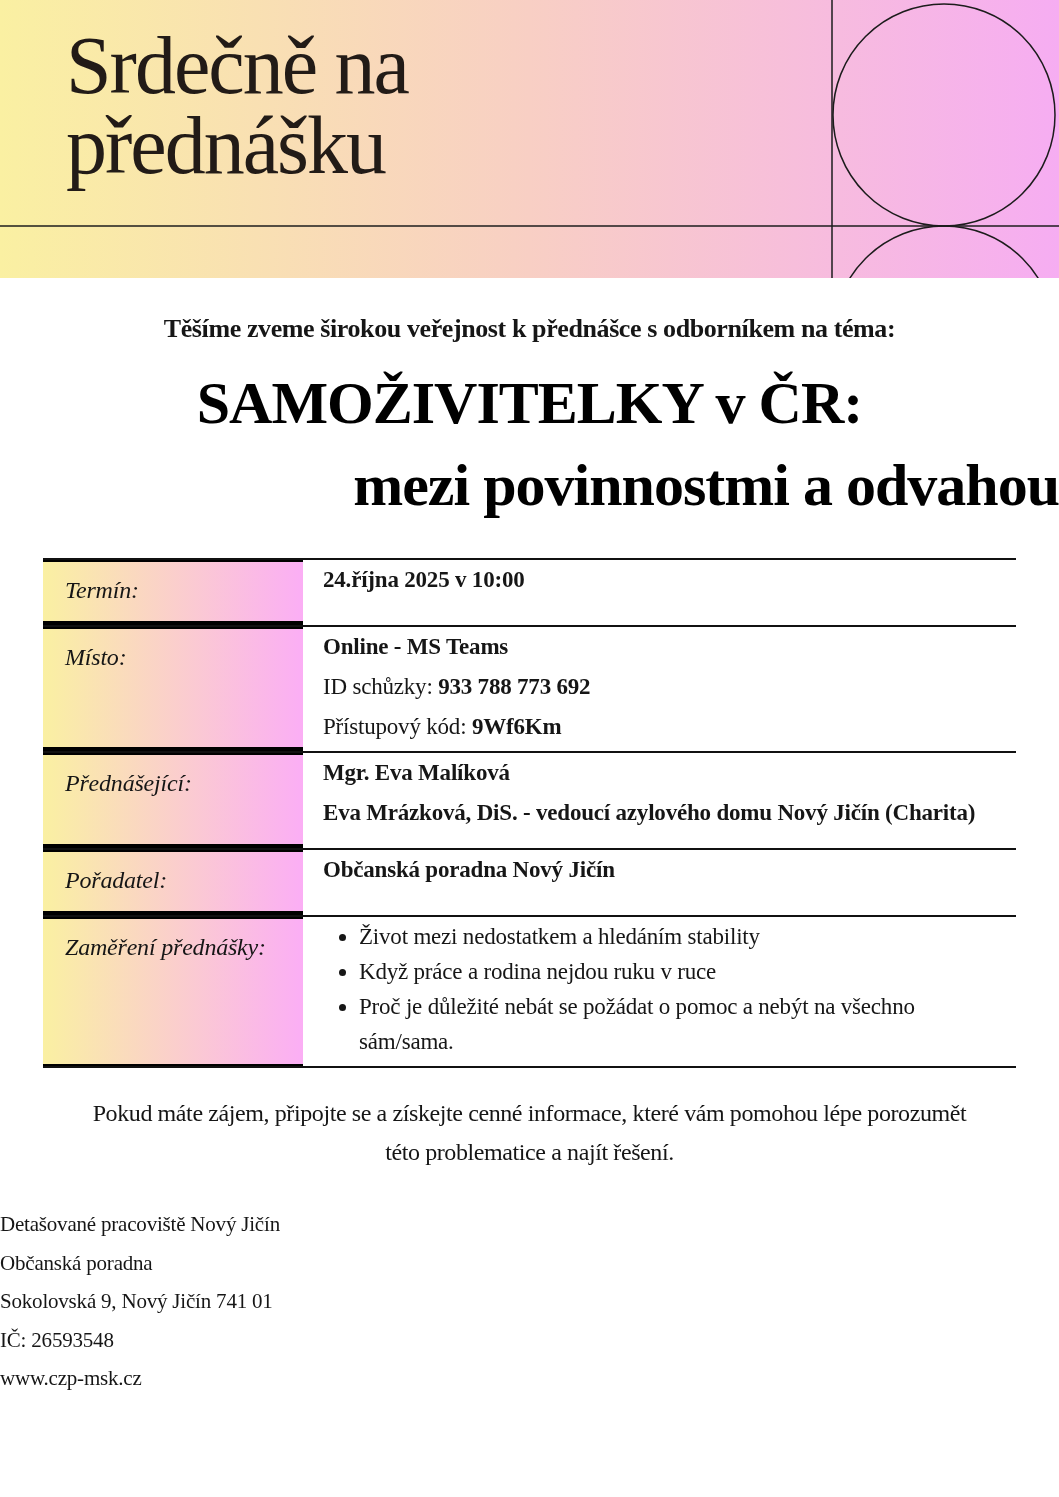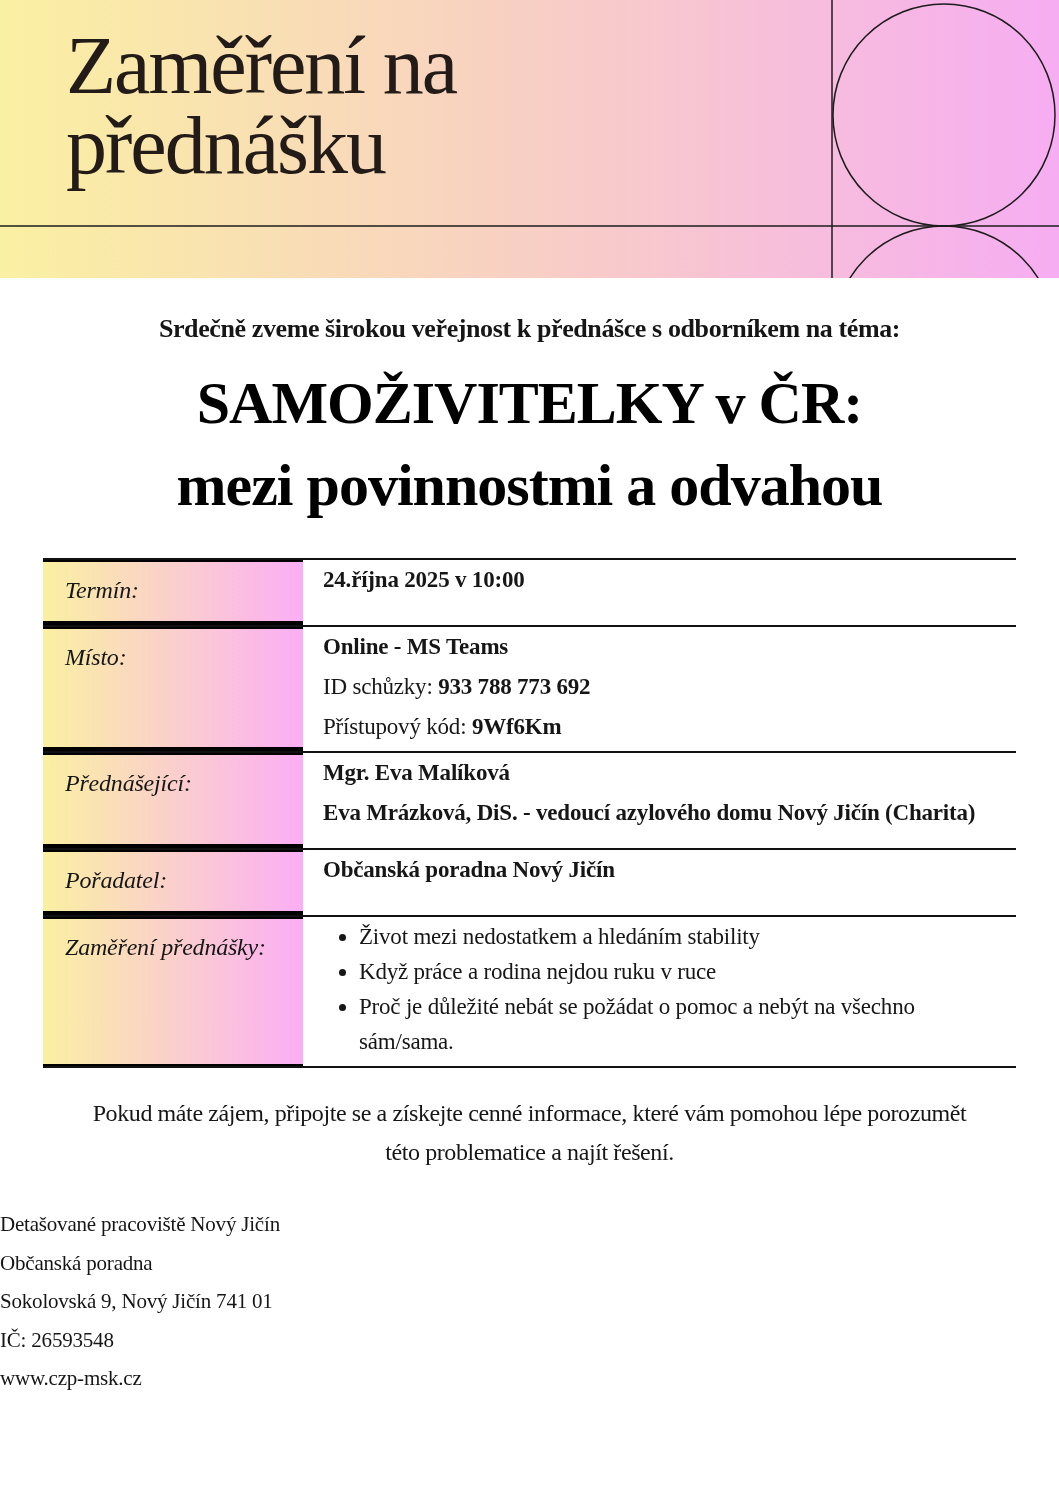--- a/index.html
+++ b/index.html
@@ -25,21 +25,21 @@
     font-weight: 400; color: #221b17;
   }
 
   
   .intro {
     margin-top: 36px; text-align: center;
     font-weight: 700; font-size: 26px; letter-spacing: -0.4px;
   }
   .headline { text-align: center; font-weight: 700; letter-spacing: -1px; color: #000000; }
   .headline.l1 { margin-top: 26px; font-size: 60px; line-height: 66px; }
-  .headline.l2 { margin-top: 16px; font-size: 60px; line-height: 66px; }
+  .headline.l2 { margin-top: 16px; font-size: 60px; line-height: 66px; text-align: right; }
 
   
   .info-table { position: relative; margin: 40px 43px 0 43px; width: 973px; }
   .info-table::after {
     content: ""; position: absolute; left: 0; right: 0; bottom: 0; height: 2px; background: #111;
   }
   .row { position: relative; display: flex; align-items: stretch; }
   .row::before {
     content: ""; position: absolute; left: 0; right: 0; top: 0; height: 2px; background: #111;
   }
@@ -75,26 +75,26 @@
 <div class="page">
 
   <header class="banner">
     <svg class="banner-decor" width="1059" height="278" viewBox="0 0 1059 278" fill="none" stroke="#1c1c1c" stroke-width="1.5">
       <line x1="832" y1="0" x2="832" y2="278"></line>
       <line x1="0" y1="226" x2="1059" y2="226"></line>
       <circle cx="944" cy="115" r="111"></circle>
       <circle cx="944" cy="337" r="111"></circle>
     </svg>
     <div class="banner-title">
-      <div>Zaměření na</div>
+      <div>Srdečně na</div>
       <div>přednášku</div>
     </div>
   </header>
 
-  <p class="intro">Srdečně zveme širokou veřejnost k přednášce s odborníkem na téma:</p>
+  <p class="intro">Těšíme zveme širokou veřejnost k přednášce s odborníkem na téma:</p>
 
   <h1 class="headline l1">SAMOŽIVITELKY v ČR:</h1>
   <h1 class="headline l2">mezi povinnostmi a odvahou</h1>
 
   <section class="info-table">
 
     <div class="row r-termin">
       <div class="label-cell">Termín:</div>
       <div class="value-cell">
         <div class="vline">24.října 2025 v 10:00</div>

